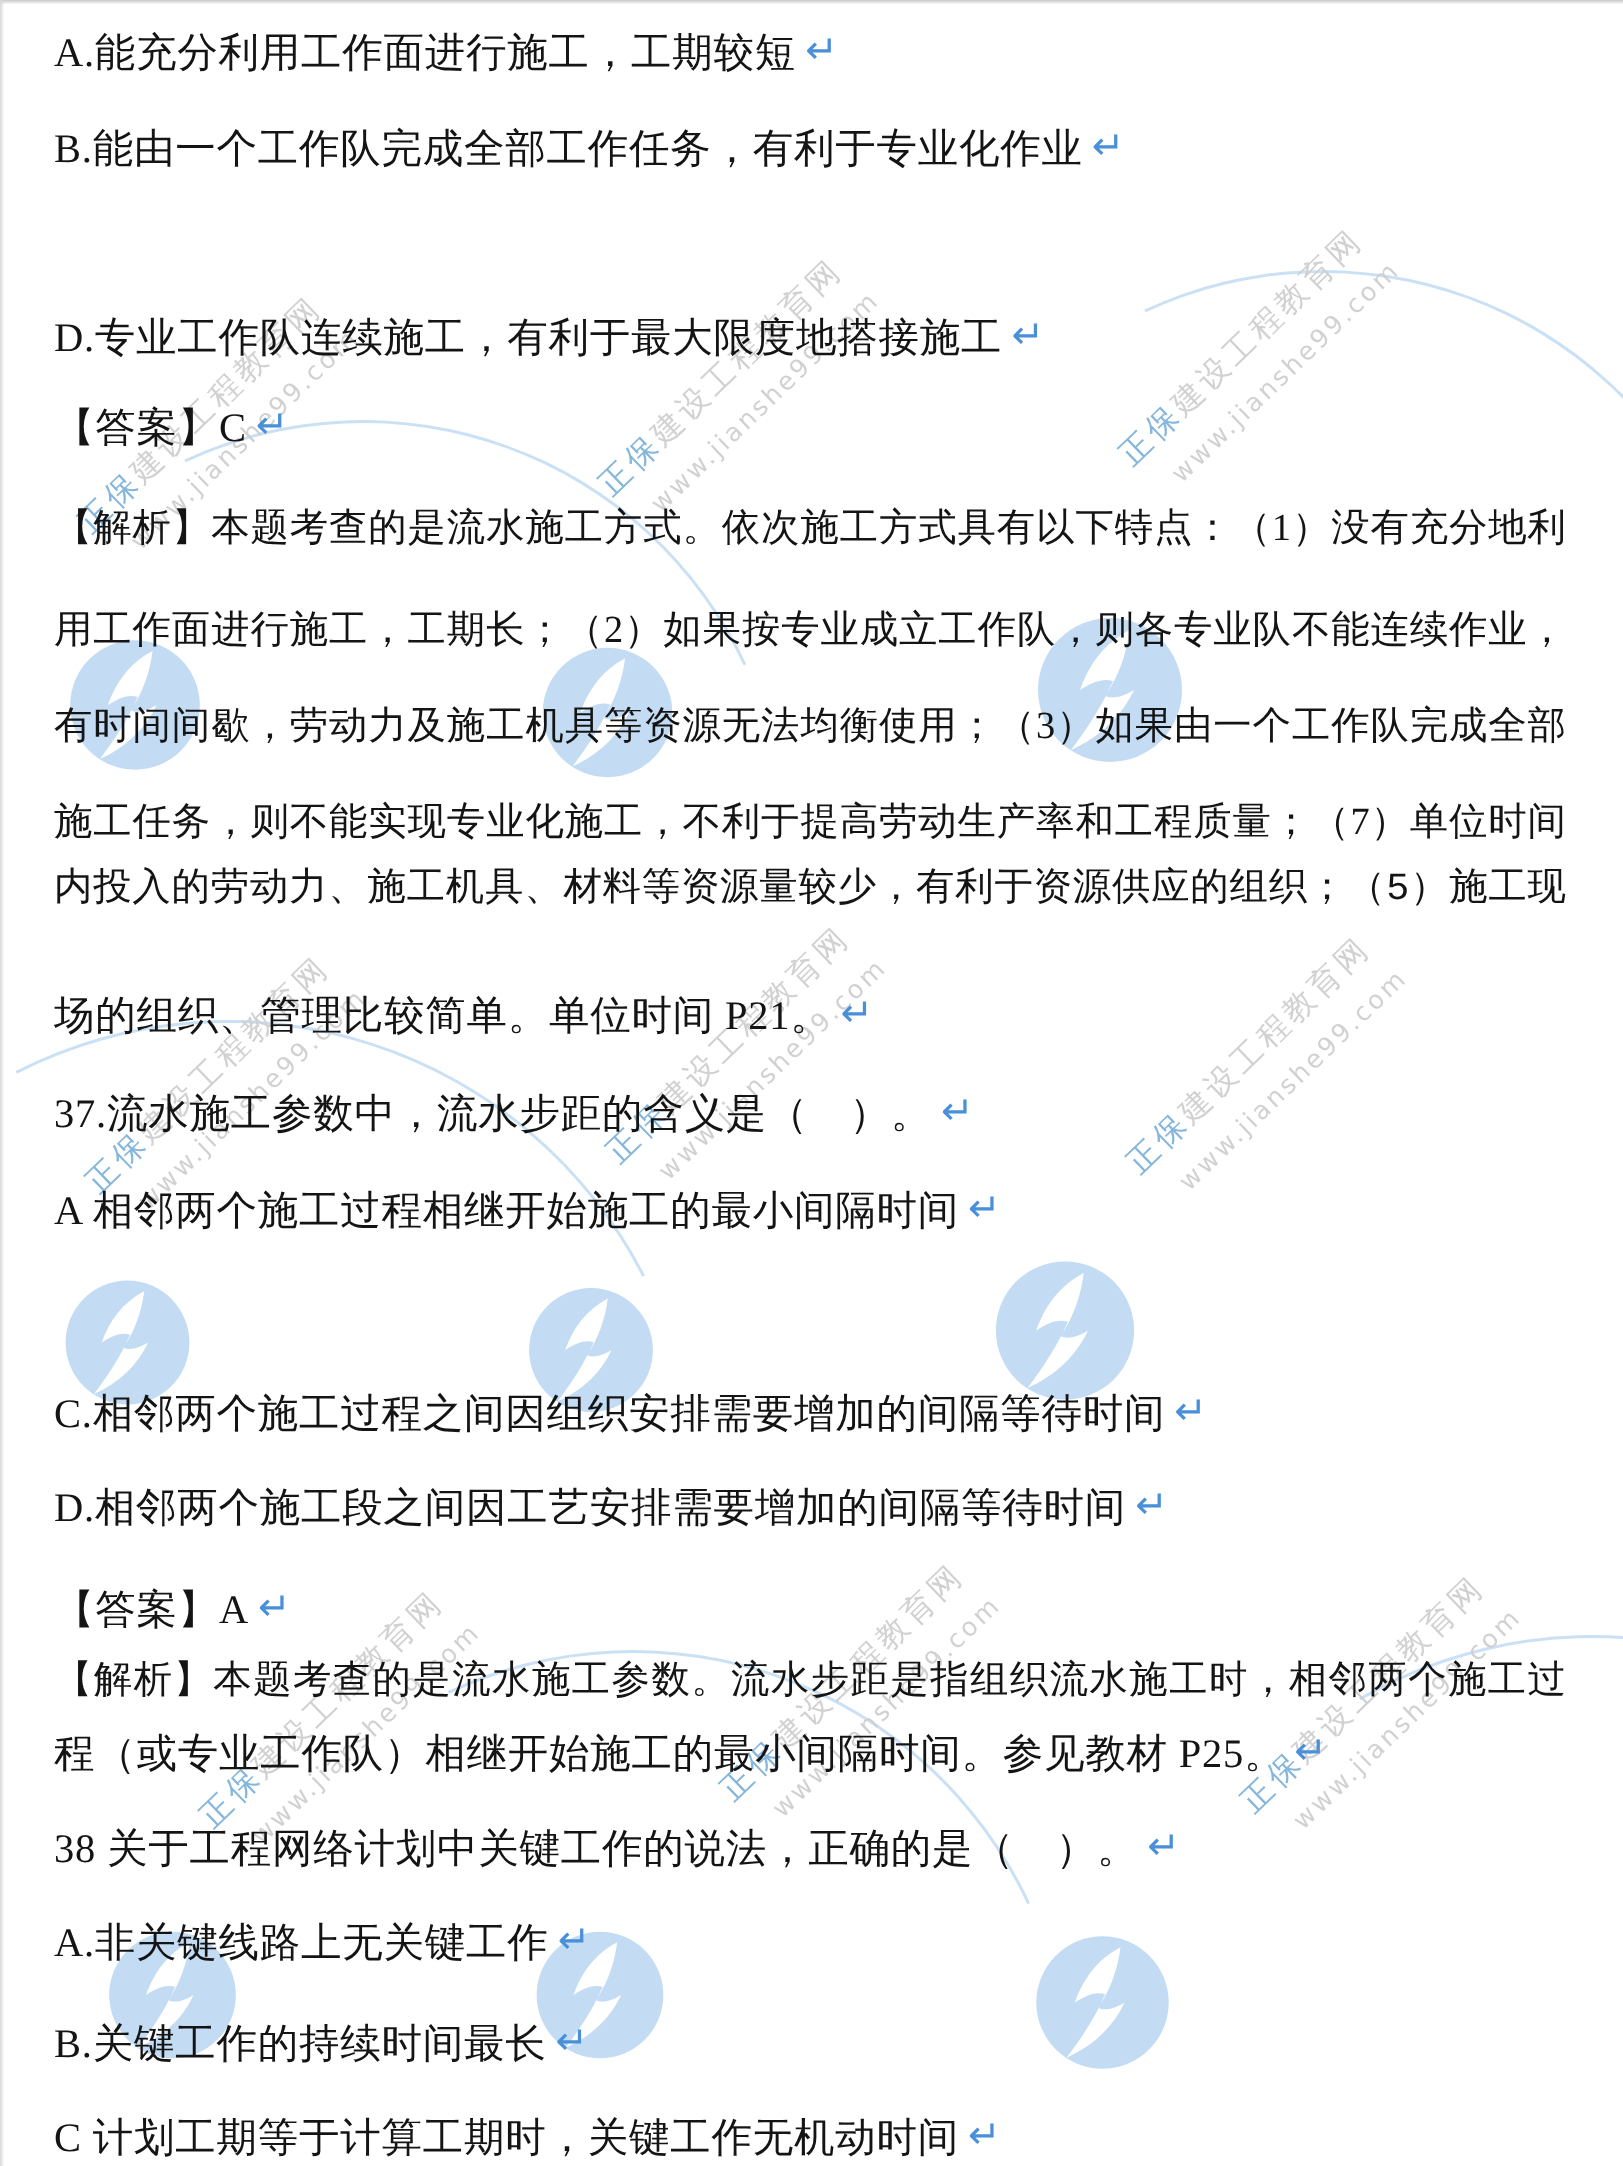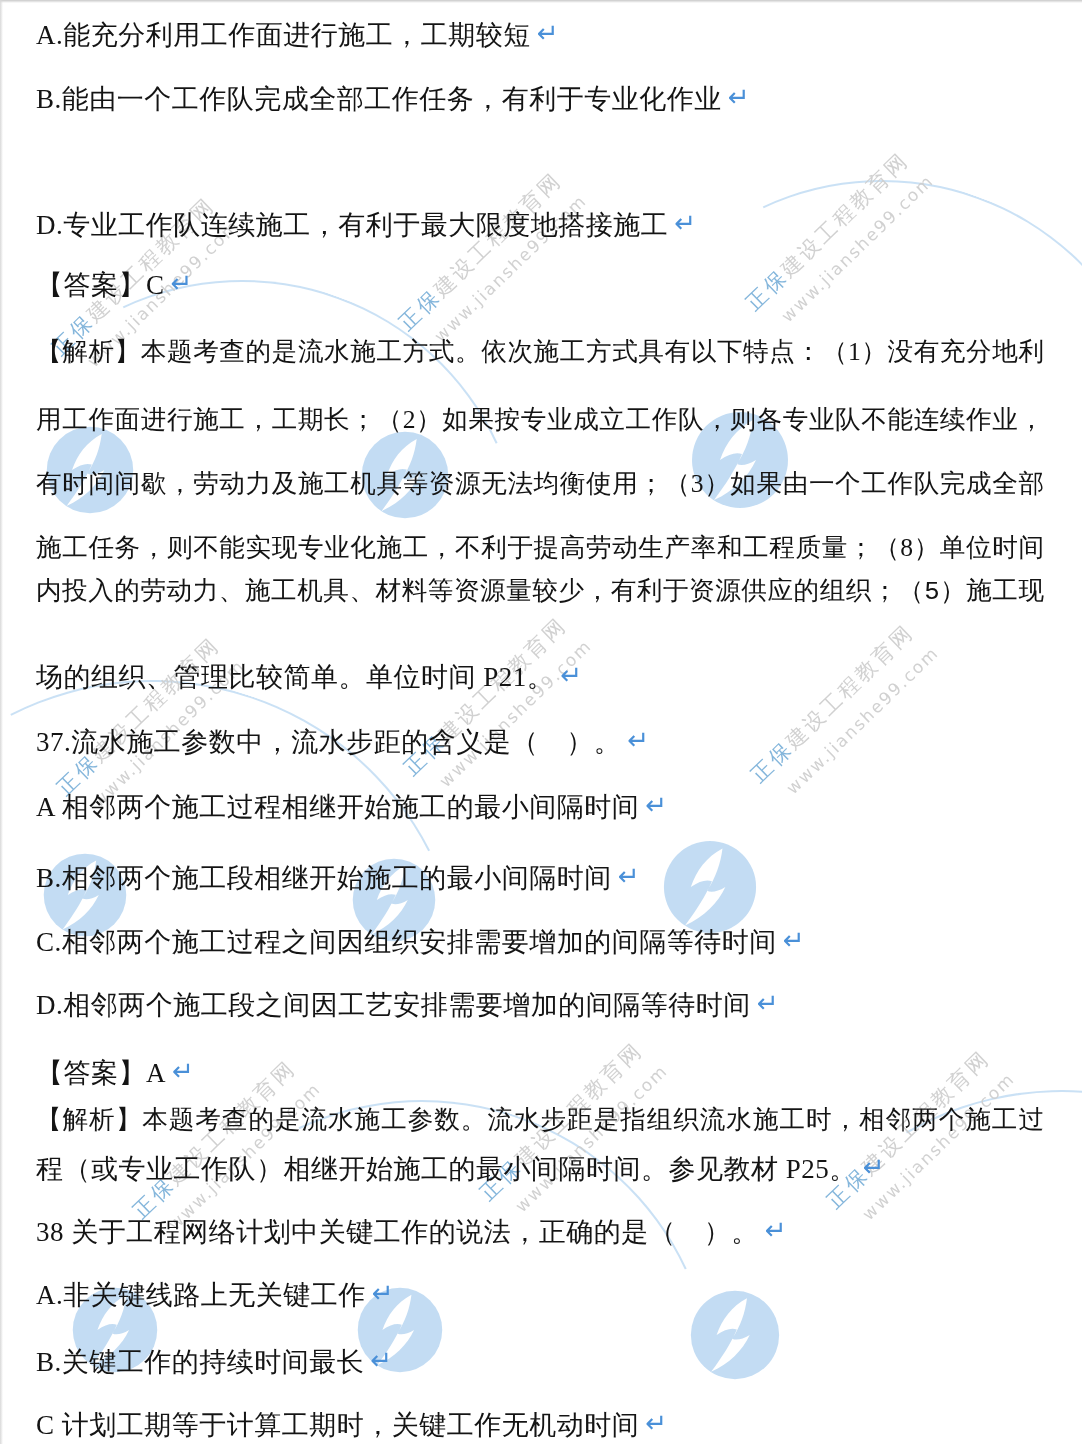--- a/index.html
+++ b/index.html
@@ -162,26 +162,25 @@
   </div>
     </div>
   <div id="doc">
       <p class="line" style="top: 18px;"><span class="line-text">A.能充分利用工作面进行施工，工期较短</span><span class="return-mark" style="color: rgb(74, 144, 216);">↵</span></p>
       <p class="line" style="top: 82px;"><span class="line-text">B.能由一个工作队完成全部工作任务，有利于专业化作业</span><span class="return-mark" style="color: rgb(74, 144, 216);">↵</span></p>
       <p class="line" style="top: 208px; text-align: right;"><span class="line-text">D.专业工作队连续施工，有利于最大限度地搭接施工</span><span class="return-mark" style="color: rgb(74, 144, 216);">↵</span></p>
       <p class="line" style="top: 268px;"><span class="line-text">【答案】C</span><span class="return-mark" style="color: rgb(74, 144, 216);">↵</span></p>
       <p class="line fit" style="top: 335px;"><span class="line-text">【解析】本题考查的是流水施工方式。依次施工方式具有以下特点：（1）没有充分地利</span></p>
       <p class="line fit" style="top: 403px;"><span class="line-text">用工作面进行施工，工期长；（2）如果按专业成立工作队，则各专业队不能连续作业，</span></p>
       <p class="line fit" style="top: 467px;"><span class="line-text">有时间间歇，劳动力及施工机具等资源无法均衡使用；（3）如果由一个工作队完成全部</span></p>
-      <p class="line fit" style="top: 531px;"><span class="line-text">施工任务，则不能实现专业化施工，不利于提高劳动生产率和工程质量；（8）单位时间</span></p>
+      <p class="line fit" style="top: 531px;"><span class="line-text">施工任务，则不能实现专业化施工，不利于提高劳动生产率和工程质量；（7）单位时间</span></p>
       <p class="line fit" style="top: 576px; font-family: Liberation Mono, monospace;"><span class="line-text">内投入的劳动力、施工机具、材料等资源量较少，有利于资源供应的组织；（5）施工现</span></p>
       <p class="line" style="top: 660px;"><span class="line-text">场的组织、管理比较简单。单位时间 P21。</span><span class="return-mark" style="color: rgb(74, 144, 216);">↵</span></p>
       <p class="line" style="top: 725px;"><span class="line-text">37.流水施工参数中，流水步距的含义是（　）。</span><span class="return-mark" style="color: rgb(74, 144, 216);">↵</span></p>
       <p class="line" style="top: 790px;"><span class="line-text">A 相邻两个施工过程相继开始施工的最小间隔时间</span><span class="return-mark" style="color: rgb(74, 144, 216);">↵</span></p>
-      <p class="line" style="top: 861px;"><span class="line-text">B.相邻两个施工段相继开始施工的最小间隔时间</span><span class="return-mark" style="color: rgb(74, 144, 216);">↵</span></p>
       <p class="line" style="top: 925px;"><span class="line-text">C.相邻两个施工过程之间因组织安排需要增加的间隔等待时间</span><span class="return-mark" style="color: rgb(74, 144, 216);">↵</span></p>
       <p class="line" style="top: 988px; text-align: right;"><span class="line-text">D.相邻两个施工段之间因工艺安排需要增加的间隔等待时间</span><span class="return-mark" style="color: rgb(74, 144, 216);">↵</span></p>
       <p class="line" style="top: 1056px;"><span class="line-text">【答案】A</span><span class="return-mark" style="color: rgb(74, 144, 216);">↵</span></p>
       <p class="line fit" style="top: 1103px;"><span class="line-text">【解析】本题考查的是流水施工参数。流水步距是指组织流水施工时，相邻两个施工过</span></p>
       <p class="line" style="top: 1152px;"><span class="line-text">程（或专业工作队）相继开始施工的最小间隔时间。参见教材 P25。</span><span class="return-mark" style="color: rgb(74, 144, 216);">↵</span></p>
       <p class="line" style="top: 1215px;"><span class="line-text">38 关于工程网络计划中关键工作的说法，正确的是（　）。</span><span class="return-mark" style="color: rgb(74, 144, 216);">↵</span></p>
       <p class="line" style="top: 1278px;"><span class="line-text">A.非关键线路上无关键工作</span><span class="return-mark" style="color: rgb(74, 144, 216);">↵</span></p>
       <p class="line" style="top: 1345px;"><span class="line-text">B.关键工作的持续时间最长</span><span class="return-mark" style="color: rgb(74, 144, 216);">↵</span></p>
       <p class="line" style="top: 1408px; text-align: center;"><span class="line-text">C 计划工期等于计算工期时，关键工作无机动时间</span><span class="return-mark" style="color: rgb(74, 144, 216);">↵</span></p>
     </div>

